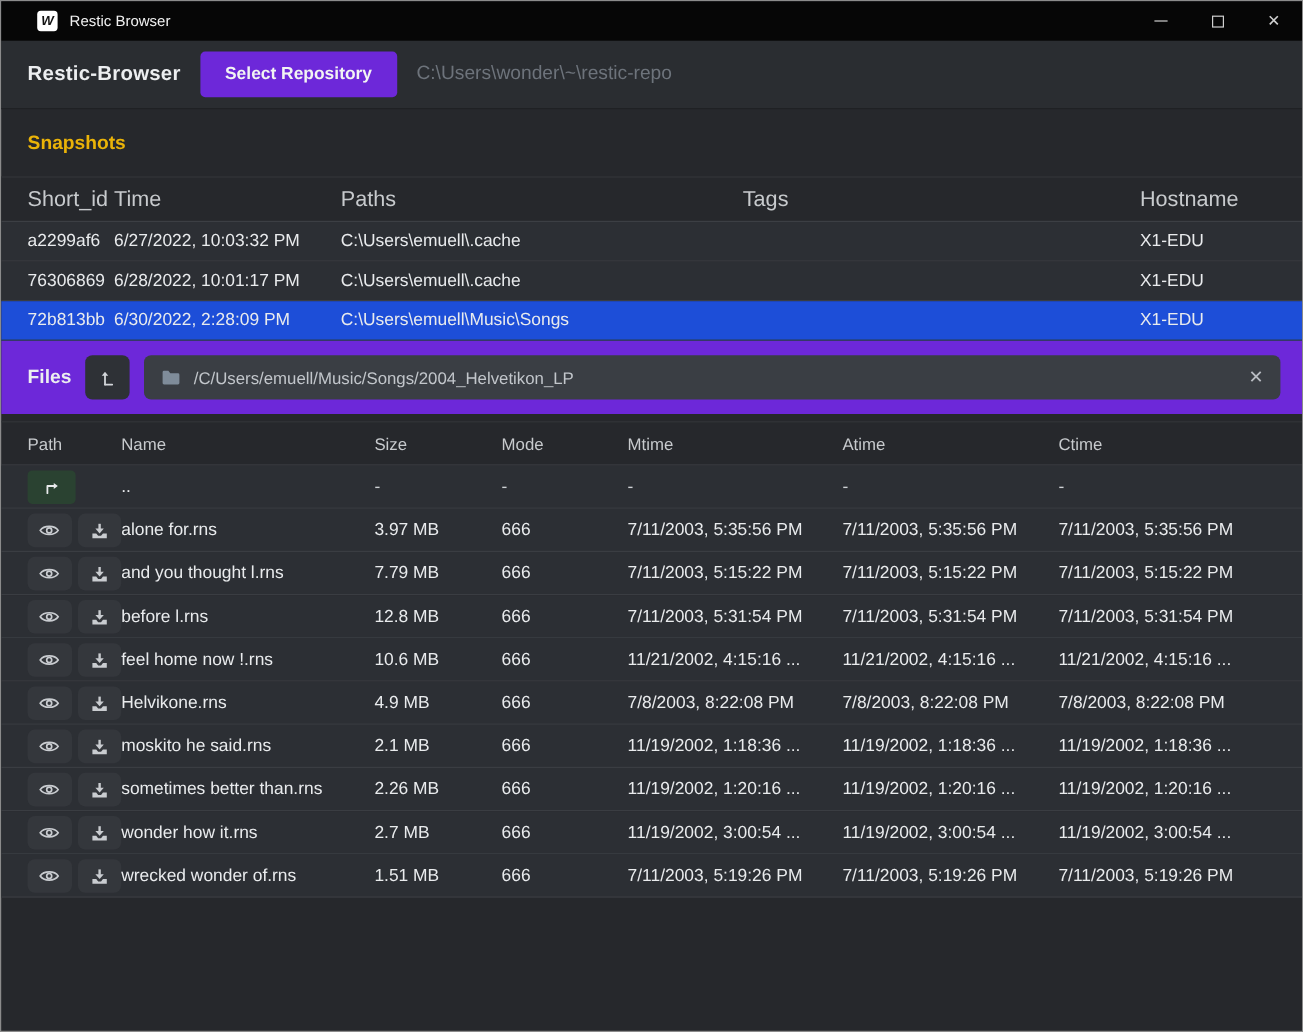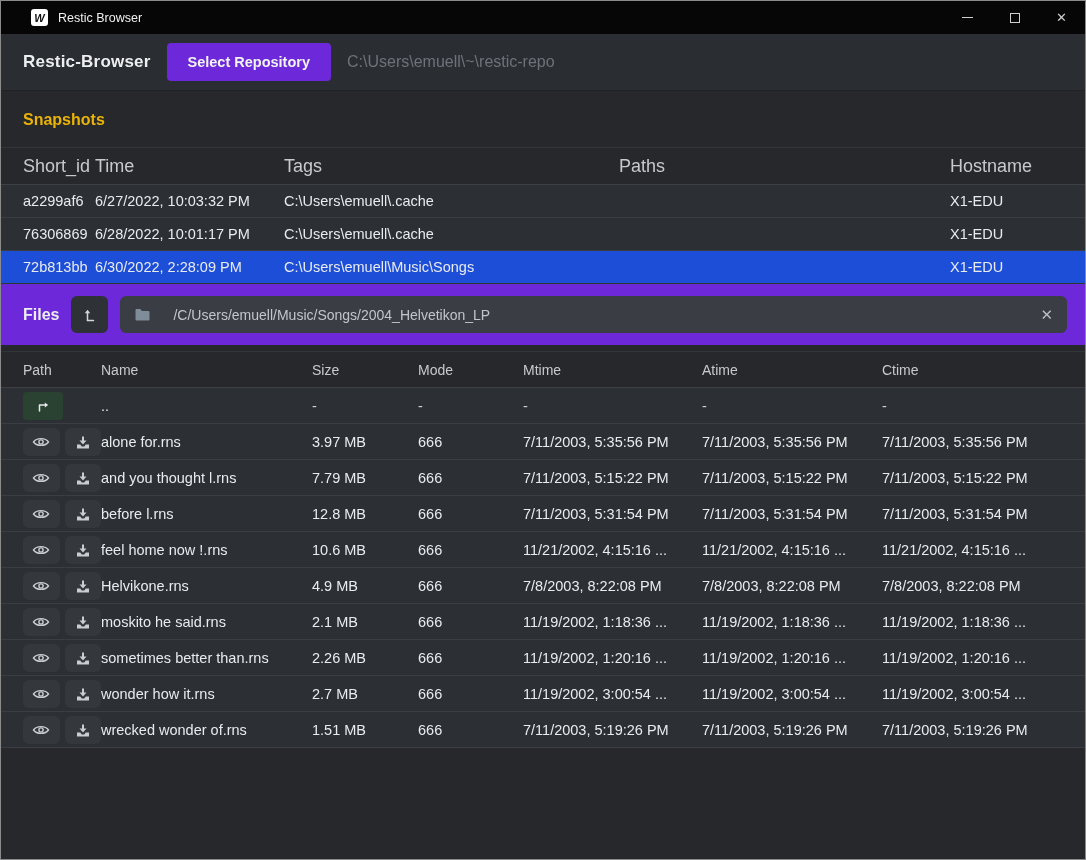--- a/index.html
+++ b/index.html
@@ -70,21 +70,21 @@
   .files-bar {
     display:flex; align-items:center; gap:12px; padding:12px 18px 12px 22px; background:#6d28d9;
   }
   .files-label { color:#eceef0; font-weight:bold; font-size:16px; }
   .up-small-btn {
     width:37px; height:37px; background:#2e3136; border:none; border-radius:6px;
     display:flex; align-items:center; justify-content:center; cursor:pointer;
   }
   .pathbar {
     flex:1; height:37px; background:#3a3e44; border-radius:6px;
-    display:flex; align-items:center; gap:22px; padding:0 14px; cursor:text;
+    display:flex; align-items:center; gap:10px; padding:0 14px; cursor:text;
   }
   .pathbar-text { flex:1; color:#c2c6cb; font-size:14px; white-space:nowrap; overflow:hidden; }
   .pathbar-clear { color:#b9bdc3; font-size:15px; cursor:pointer; line-height:1; }
 
   
   .files-grid { display:grid; grid-template-columns:100px 211px 106px 105px 179px 180px 1fr; align-items:center; }
   .files-header {
     height:37px; color:#c7cacd; font-size:14px; margin-top:6px;
     border-top:1px solid #323539; border-bottom:1px solid #3c3f44;
   }
@@ -125,30 +125,30 @@
         </div>
       <div class="win-btn">
           <span>✕</span>
         </div>
     </div>
   </div>
 
   <div class="header">
     <div class="header-title">Restic-Browser</div>
     <button class="select-repo-btn">Select Repository</button>
-    <div class="repo-path">C:\Users\emuell\~\restic-repo</div>
+    <div class="repo-path">C:\Users\wonder\~\restic-repo</div>
   </div>
 
   <div class="section-heading">Snapshots</div>
 
   <div class="snap-grid snap-header">
     <div class="cell-pad">Short_id</div>
     <div>Time</div>
+    <div>Paths</div>
     <div>Tags</div>
-    <div>Paths</div>
     <div>Hostname</div>
   </div>
 
   <div class="snap-grid snap-row">
     <div class="cell-pad">a2299af6</div>
     <div>6/27/2022, 10:03:32 PM</div>
     <div>C:\Users\emuell\.cache</div>
     <div></div>
     <div>X1-EDU</div>
   </div>

